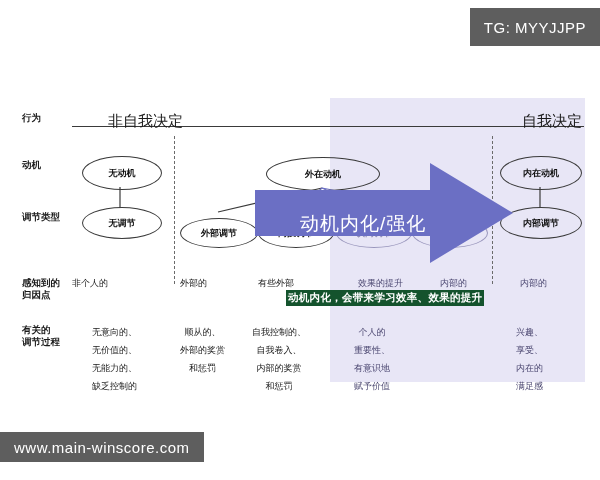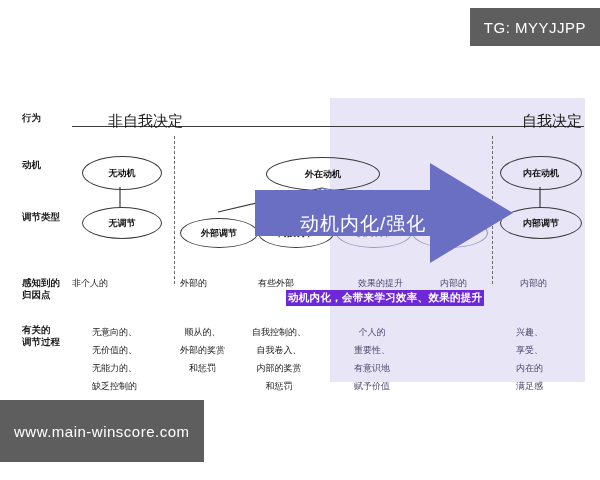--- a/index.html
+++ b/index.html
@@ -10,21 +10,21 @@
   }
   #stage{position:absolute;left:0;top:0;width:600px;height:480px;}
 
   
   .chip{
     position:absolute;background:#5e5e5e;color:#ffffff;
     display:flex;align-items:center;justify-content:center;
     letter-spacing:.5px;white-space:nowrap;
   }
   #tag-chip{right:0;top:8px;height:30px;padding:4px 14px;font-size:15px;margin-left:19px;}
-  #site-chip{left:0;bottom:18px;height:30px;padding:16px 14px;font-size:15px;}
+  #site-chip{left:0;bottom:18px;height:30px;padding:0 14px;font-size:15px;}
 
   
   #panel{
     position:absolute;left:330px;top:98px;width:255px;height:284px;
     background:#e8e6f6;
   }
 
   
   .rowlabel{
     position:absolute;left:22px;font-size:9.5px;color:#1a1a1a;
@@ -67,21 +67,21 @@
 
   #arrow-label{
     position:absolute;left:300px;top:211px;
     font-size:19px;color:#ffffff;font-weight:500;white-space:nowrap;
     letter-spacing:1px;
   }
 
   
   #caption{
     position:absolute;left:286px;top:290px;
-    background:#6d28d9;color:#ffffff;font-size:10.5px;font-weight:bold;
+    background:#14532d;color:#ffffff;font-size:10.5px;font-weight:bold;
     padding:1px 2px;white-space:nowrap;letter-spacing:.3px;
   }
 
   
   .coltext{
     position:absolute;font-size:9px;line-height:12.5px;color:#1a1a1a;
     white-space:pre-line;text-align:center;
   }
   .coltext.inpanel{color:#4a4670;}
   .locus{font-size:9px;line-height:12.5px;}

